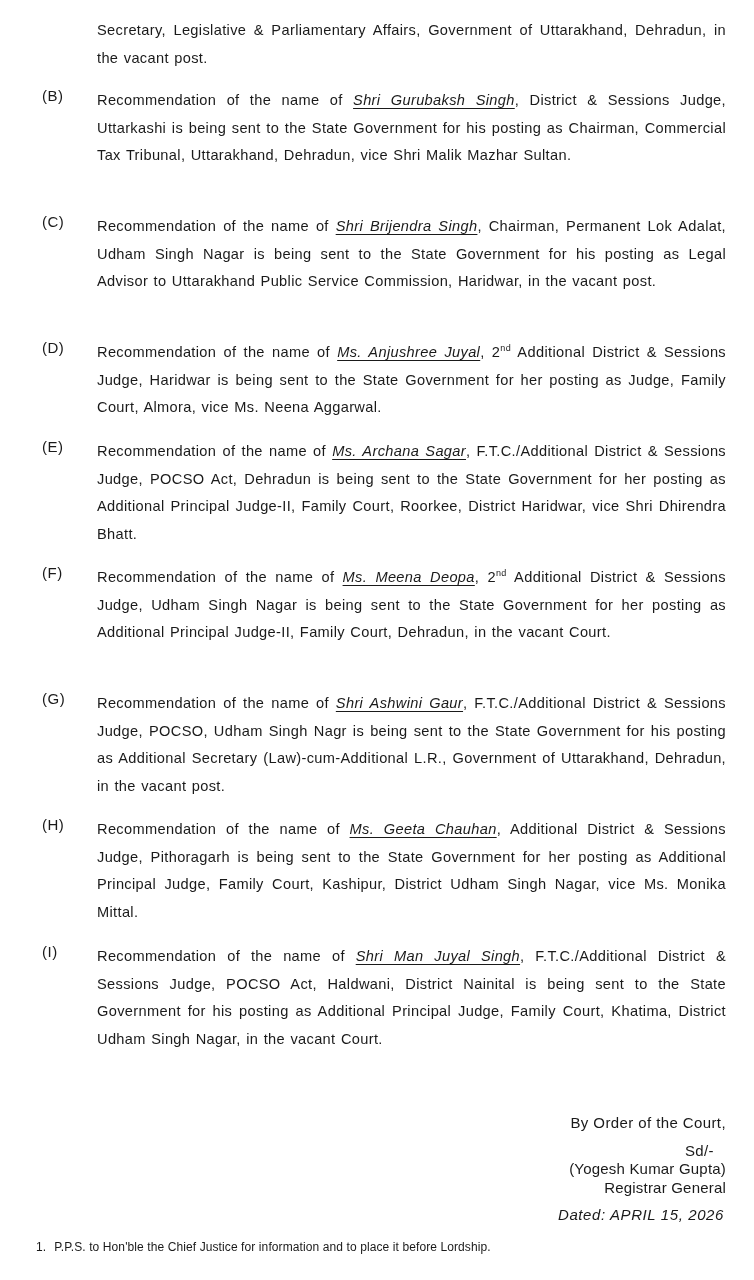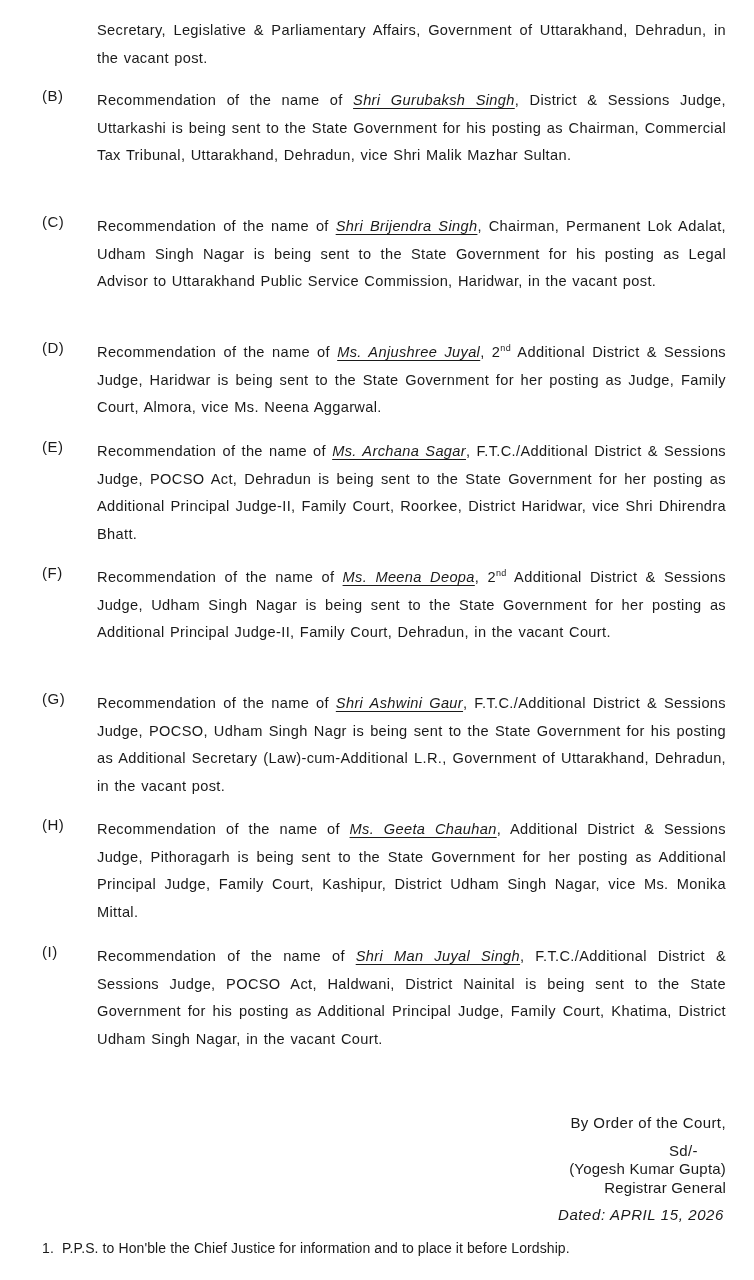--- a/index.html
+++ b/index.html
@@ -10,21 +10,21 @@
   .label { position:absolute; left:42px; top:0; font-size:15px; letter-spacing:0.5px; }
   .text { position:absolute; left:97px; width:629px; font-size:14.6px; line-height:27.6px;
           text-align:justify; text-align-last:left; letter-spacing:0.35px; word-spacing:1px; }
   .u { text-decoration:underline; text-underline-offset:3px;font-style:italic; }
   sup { font-size:9px; line-height:0; vertical-align:6px; }
   .effective { position:absolute; left:155px; top:1070px; font-size:14.3px; letter-spacing:0.2px;
                text-decoration:underline; text-underline-offset:3px; }
   .sig { position:absolute; right:28px; font-size:15px; letter-spacing:0.4px; }
   .refno { position:absolute; left:14px; top:1206px; font-size:14.8px; letter-spacing:0.8px; }
   .dated { position:absolute; right:30px; top:1206px; font-size:15px; letter-spacing:0.6px;font-style:italic; }
-  .cc { position:absolute; left:42px; top:1240px; font-size:14px; letter-spacing:0.1px; }
+  .cc { position:absolute; left:36px; top:1240px; font-size:12px; letter-spacing:0.1px; }
   .cc-num { margin-right:8px; }
 </style>
 </head>
 <body>
 
 <div class="page">
 
   <div class="para" style="top:17px;">
     <div class="text">Secretary, Legislative &amp; Parliamentary Affairs, Government of Uttarakhand, Dehradun, in the vacant post.</div>
   </div>
@@ -64,21 +64,21 @@
     <div class="text"><span>Recommendation of the name of </span><span class="u">Ms. Geeta Chauhan</span><span>, Additional District &amp; Sessions Judge, Pithoragarh is being sent to the State Government for her posting as Additional Principal Judge, Family Court, Kashipur, District Udham Singh Nagar, vice Ms. Monika Mittal.</span></div>
   </div>
 
   <div class="para" style="top:943px;">
     <span class="label">(I)</span>
     <div class="text"><span>Recommendation of the name of </span><span class="u">Shri Man Juyal Singh</span><span>, F.T.C./Additional District &amp; Sessions Judge, POCSO Act, Haldwani, District Nainital is being sent to the State Government for his posting as Additional Principal Judge, Family Court, Khatima, District Udham Singh Nagar, in the vacant Court.</span></div>
   </div>
 
 
   <div class="sig" style="top:1114px;">By Order of the Court,</div>
-  <div class="sig" style="top:1142px; right:56px;">Sd/-</div>
+  <div class="sig" style="top:1142px; right:40px;">Sd/-</div>
   <div class="sig" style="top:1160px; letter-spacing:0.2px;">(Yogesh Kumar Gupta)</div>
   <div class="sig" style="top:1179px; letter-spacing:0.2px;">Registrar General</div>
 
   <div class="dated">Dated: APRIL 15, 2026</div>
 
   <div class="cc">
     <span class="cc-num">1.</span><span>P.P.S. to Hon'ble the Chief Justice for information and to place it before Lordship.</span>
   </div>
 
 </div>

